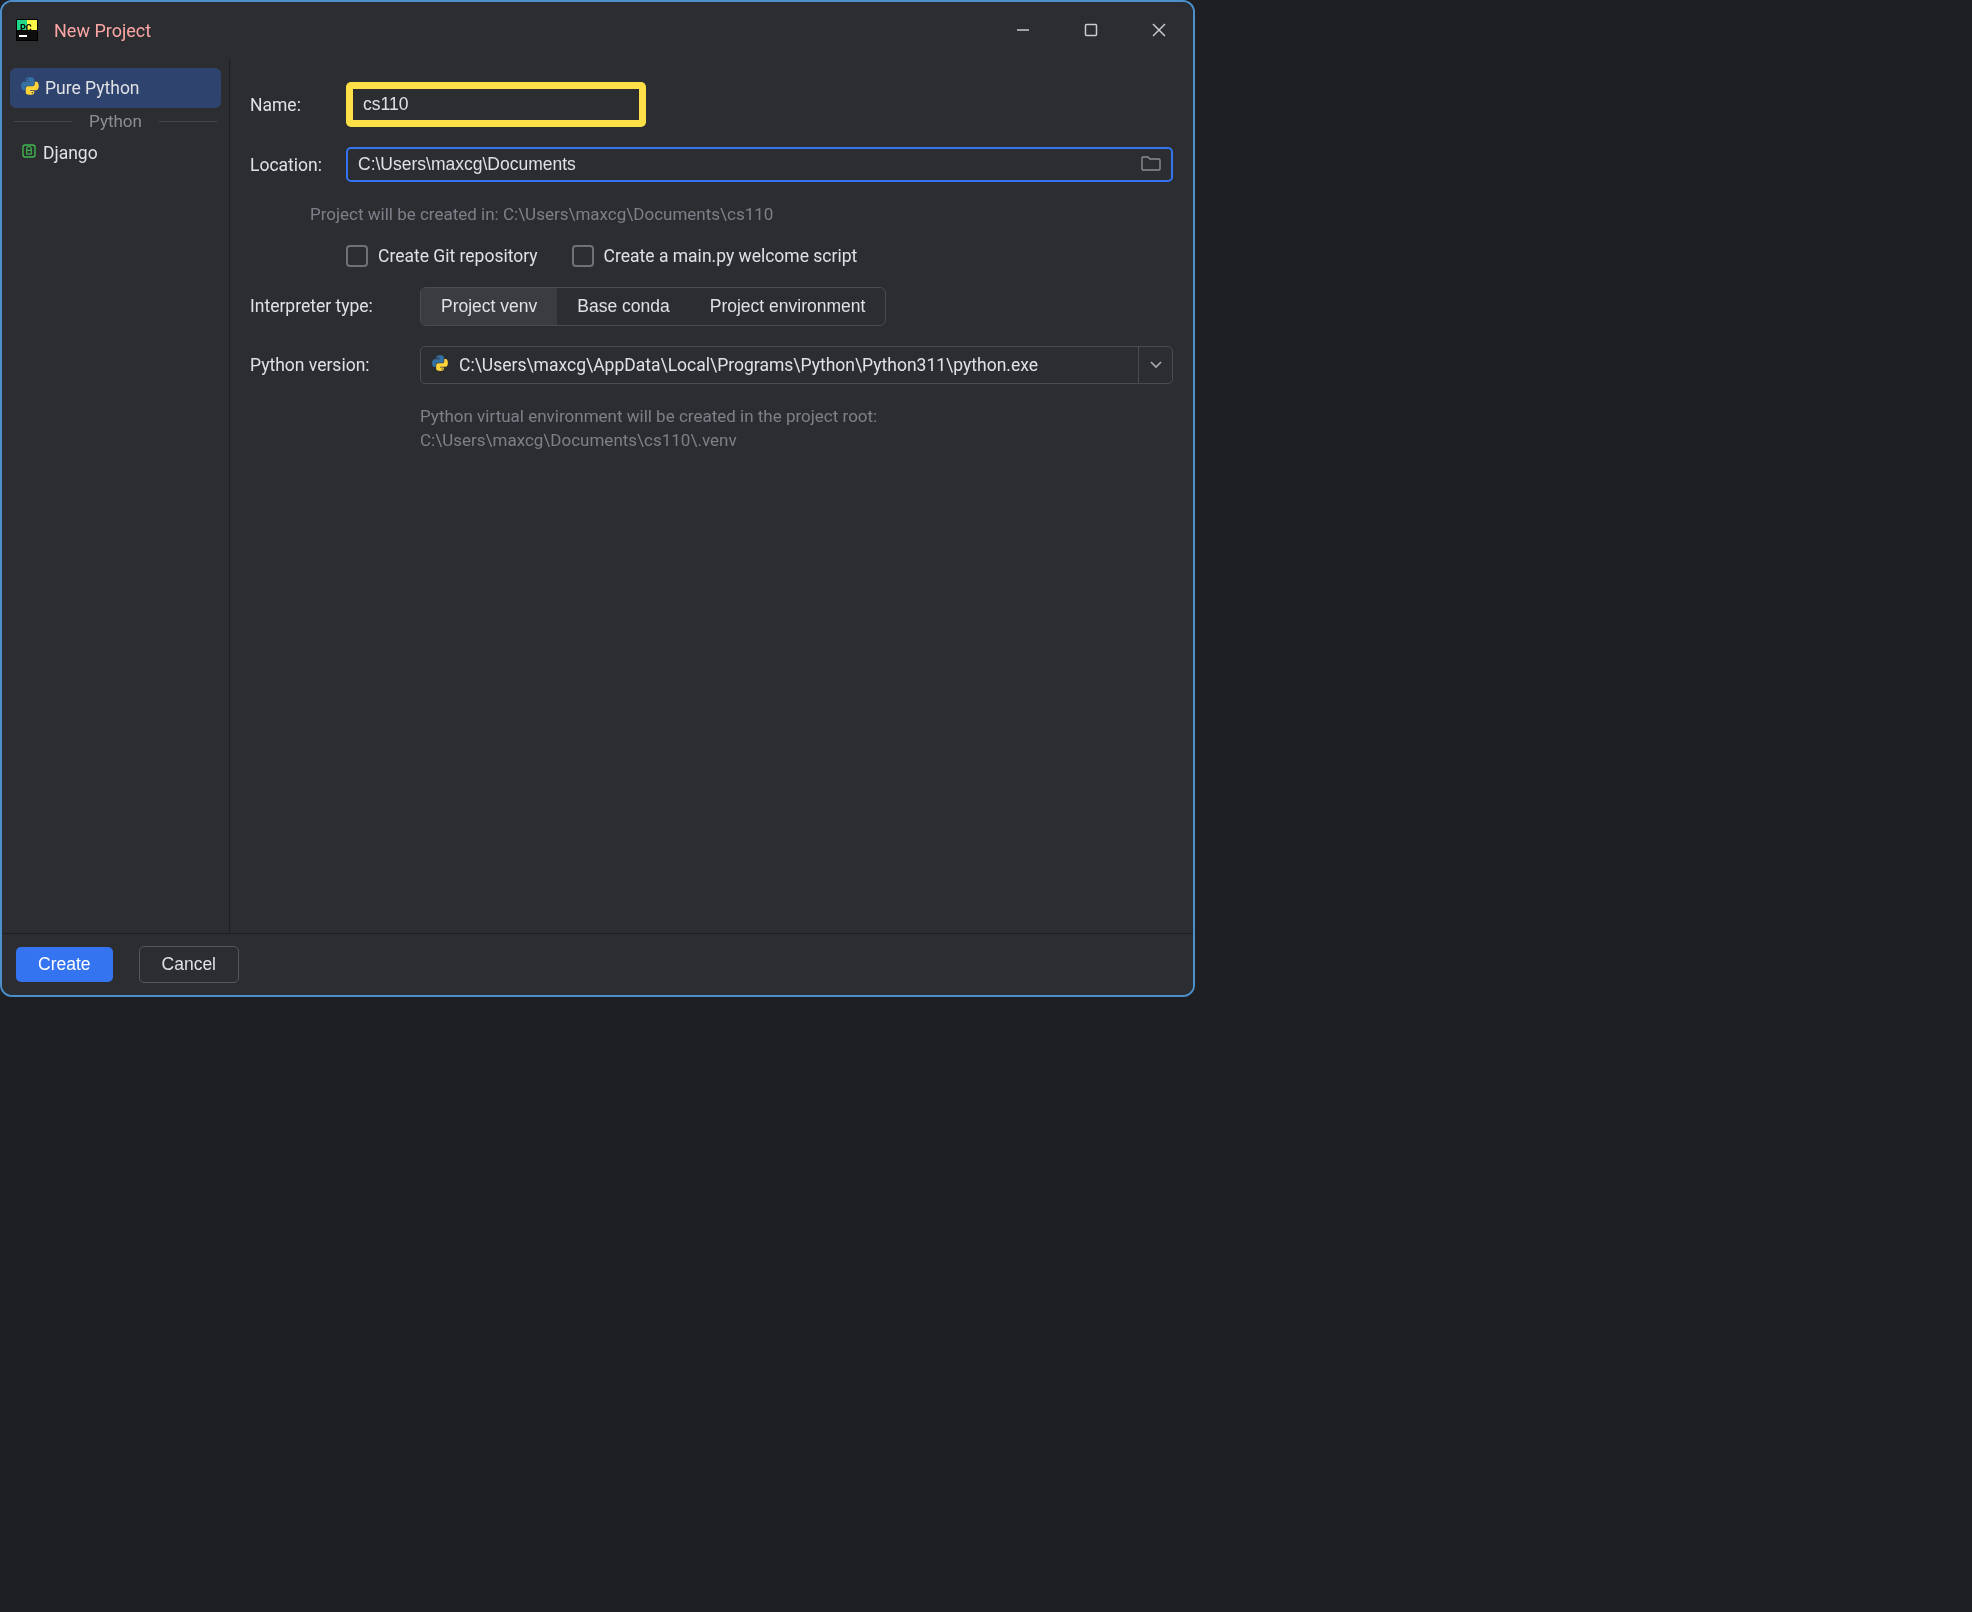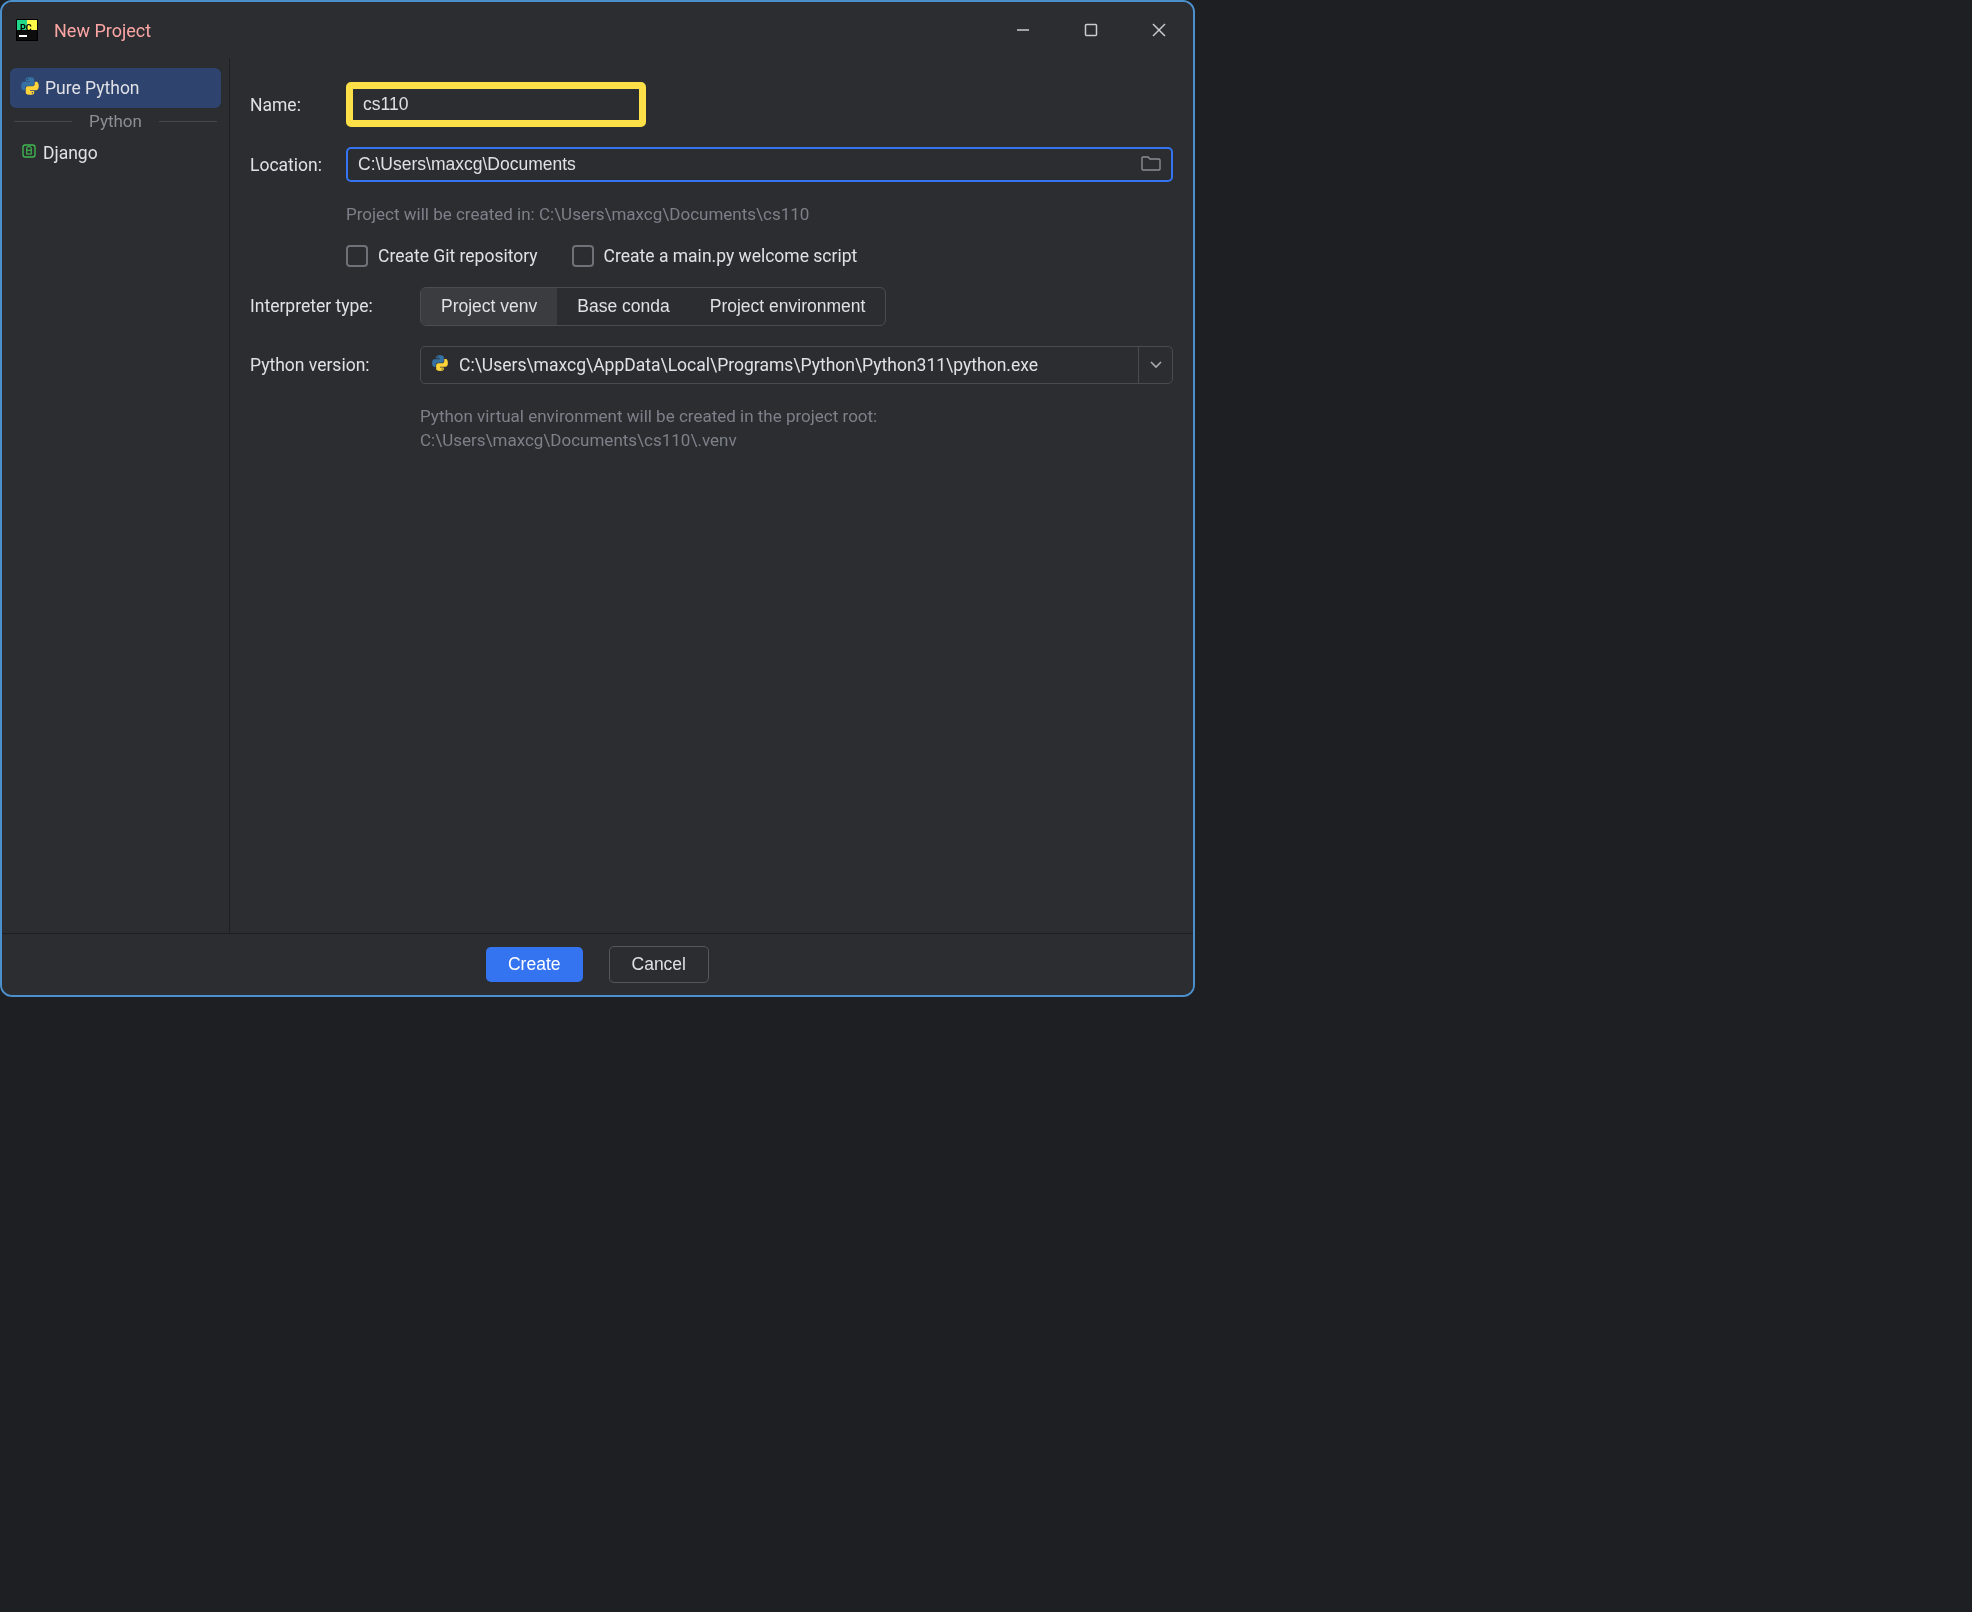--- a/index.html
+++ b/index.html
@@ -137,21 +137,21 @@
       flex: 1;
       background: transparent;
       border: none;
       color: #dfe1e5;
       font-size: 17.5px;
       outline: none;
     }
     .hint-text {
       color: #7d8089;
       font-size: 17px;
-      margin-left: 96px;
+      margin-left: 60px;
       margin-bottom: 18px;
       line-height: 1.45;
     }
     .checkbox-row {
       display: flex;
       align-items: center;
       margin-left: 96px;
       margin-bottom: 20px;
       gap: 34px;
     }
@@ -212,21 +212,21 @@
       color: #7d8089;
       font-size: 17px;
       margin-left: 170px;
       line-height: 1.45;
     }
     .footer {
       height: 62px;
       border-top: 1px solid #1e1f22;
       display: flex;
       align-items: center;
-      justify-content: center;
+      justify-content: flex-start;
       padding: 0 14px;
       gap: 26px;
       background: #2b2d30;
     }
     .btn {
       padding: 7px 22px;
       border-radius: 5px;
       font-size: 17.5px;
       cursor: pointer;
       border: none;

